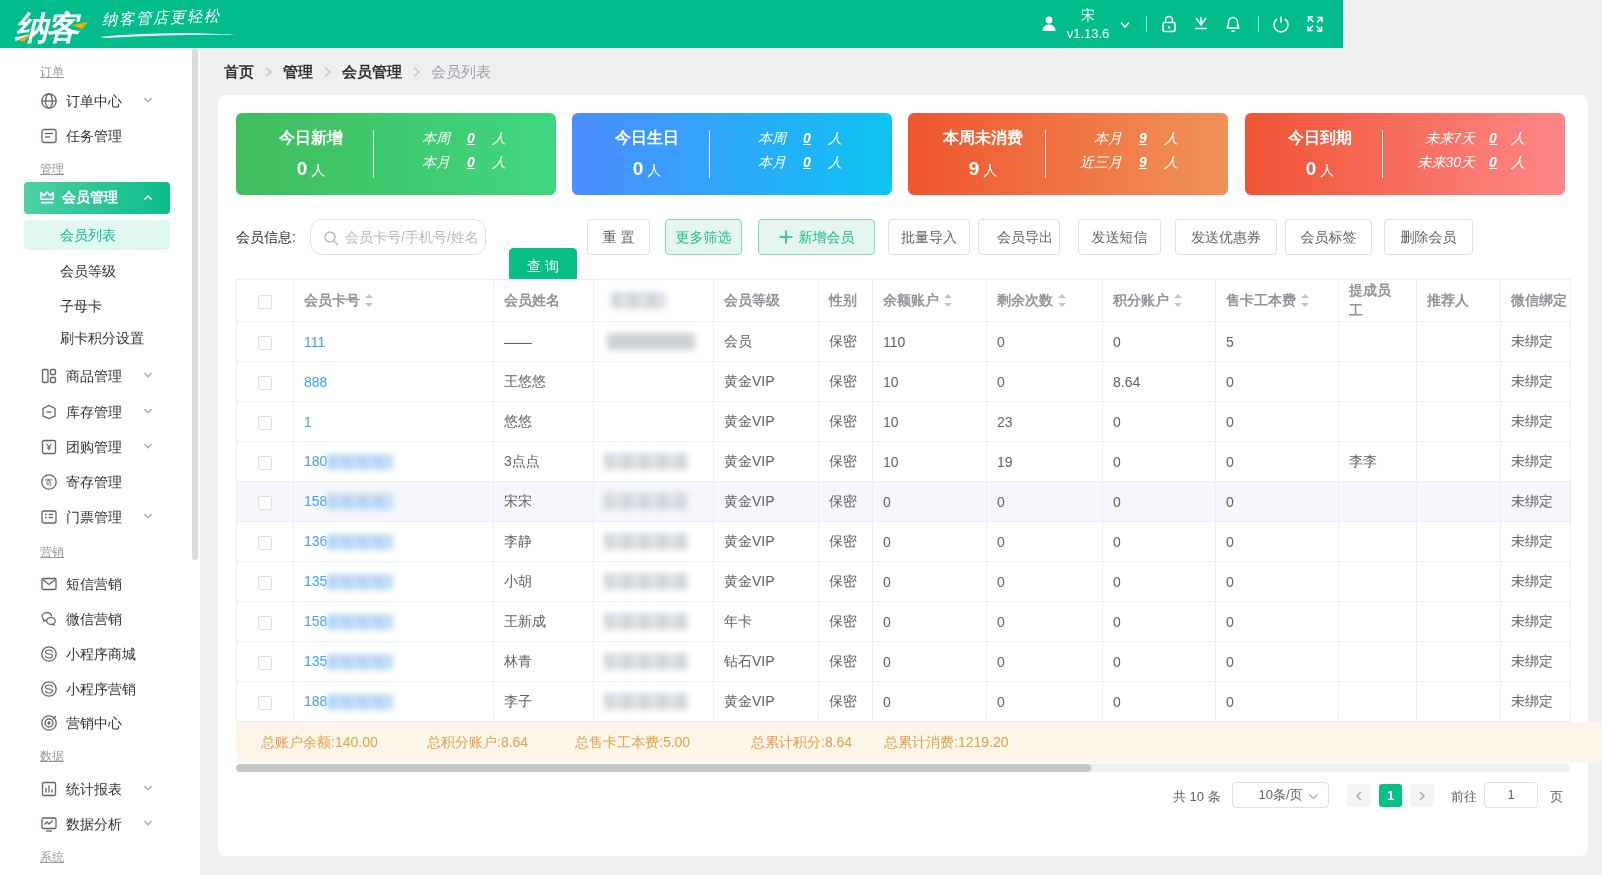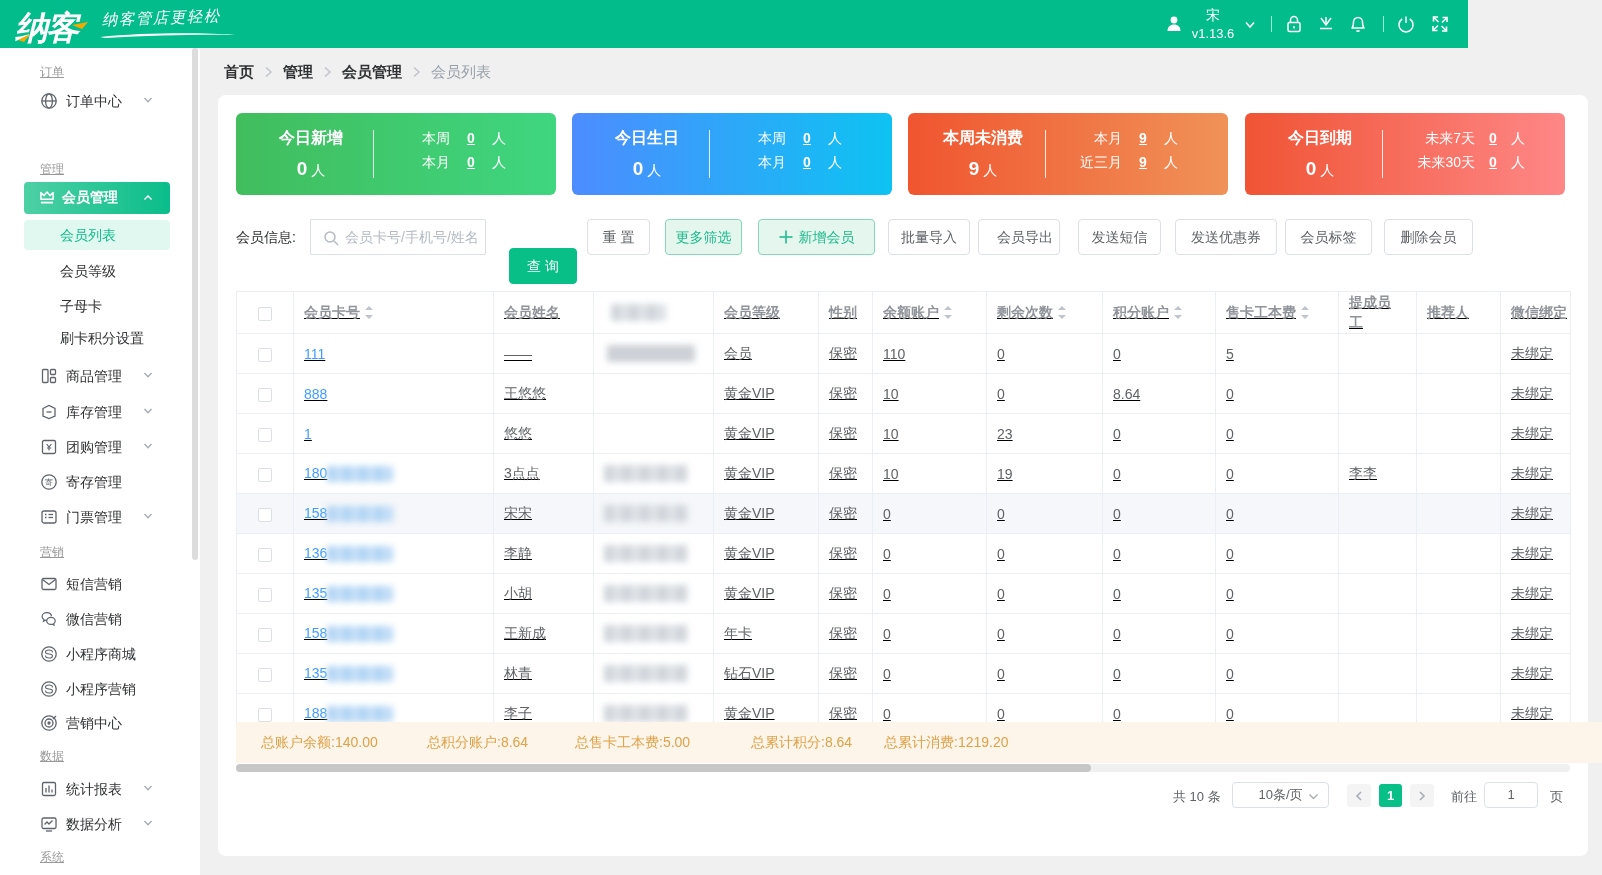--- a/index.html
+++ b/index.html
@@ -1,20 +1,20 @@
 <!DOCTYPE html>
 <html><head>
 <meta charset="utf-8">
 <style>
 * { margin:0; padding:0; box-sizing:border-box; }
 html,body { width:1602px; height:875px; overflow:hidden; font-family:"Liberation Sans",sans-serif; }
 body { background:#f0f0f0; position:relative; }
 
 
-.topbar { position:absolute; left:0; top:0; width:1468px; height:48px; background:#02bd8b; z-index:10; }
+.topbar { position:absolute; left:0; top:0; width:1343px; height:48px; background:#02bd8b; z-index:10; }
 .topright { position:absolute; right:0; top:0; height:48px; color:#fff; }
 
 
 .sidebar { position:absolute; left:0; top:48px; width:200px; height:827px; background:#fff; }
 .sb-scroll { position:absolute; right:2px; top:0; width:6px; height:512px; background:#dcdcdc; border-radius:3px; }
 .sb-sec { position:absolute; left:40px; font-size:12px; color:#999;text-decoration:underline; }
 .sb-item { position:absolute; left:0; width:200px; height:35px; font-size:14px; color:#303133; }
 .sb-item .ic { position:absolute; left:40px; top:8px; width:18px; height:18px; }
 .sb-item .tx { position:absolute; left:66px; top:8px; line-height:18px; }
 .sb-item .ar { position:absolute; left:143px; top:11px; }
@@ -31,41 +31,41 @@
 .panel { position:absolute; left:218px; top:95px; width:1370px; height:761px; background:#fff; border-radius:8px; }
 
 
 .card { position:absolute; top:18px; width:320px; height:82px; border-radius:6px; color:#fff;padding-left:12px; }
 .card .lt { position:absolute; left:0; top:0; width:150px; height:82px; text-align:center; }
 .card .t1 { margin-top:15px; font-size:16px; font-weight:bold; }
 .card .t2 { margin-top:9px; font-size:14px; }
 .card .t2 b { font-size:19px; }
 .card .dv { position:absolute; left:137px; top:17px; width:1px; height:48px; background:rgba(255,255,255,.85); }
 .card .rt { position:absolute; left:152px; top:13px; width:160px; font-size:14px; }
-.card .rw { height:24px; line-height:24px; display:flex; }
+.card .rw { height:24px; line-height:24px; display:flex;font-style:italic; }
 .card .rl { width:62px; text-align:right; }
 .card .rn { width:42px; text-align:center; font-weight:bold; text-decoration:underline; }
 .c1 { left:18px;  background:linear-gradient(90deg,#41bd5d,#3fd680); }
 .c2 { left:354px; background:linear-gradient(90deg,#4d8cff,#0dc3f2); }
 .c3 { left:690px; background:linear-gradient(90deg,#f05530,#f09258); }
 .c4 { left:1027px;background:linear-gradient(90deg,#f05434,#fe8787); }
 .c4 .rl { width:78px; } .c4 .rn { width:36px; }
 
 
 .frow { position:absolute; left:18px; top:124px; width:1334px; height:36px; font-size:14px; color:#303133; }
 .flabel { position:absolute; left:0; top:10px; white-space:nowrap; }
-.finput { position:absolute; left:74px; top:0; width:176px; height:36px; border:1px solid #dcdfe6; border-radius:1px; background:#fff; }
+.finput { position:absolute; left:74px; top:0; width:176px; height:36px; border:1px solid #dcdfe6; border-radius:12px; background:#fff; }
 .finput .ph { position:absolute; left:34px; top:9px; color:#b4bac4; font-size:14px; }
 .btn { position:absolute; top:0; height:36px; border-radius:4px; border:1px solid #dcdfe6; background:#fff;
   color:#606266; font-size:14px; text-align:center; line-height:34px; }
 .btn.green { background:#09bf88; border-color:#09bf88; color:#fff;margin-top:29px; }
 .btn.lite  { background:#e4f6ee; border-color:#86d7ba; color:#1cbb8c; }
 
 
-.twrap { position:absolute; left:18px; top:196px; width:1334px;text-decoration:underline; }
+.twrap { position:absolute; left:18px; top:184px; width:1334px; }
 table.gt { border-collapse:collapse; table-layout:fixed; width:1334px; font-size:14px; }
 .gt th, .gt td { border:1px solid #ebeef5; padding:0 10px; height:40px; overflow:hidden; white-space:nowrap; }
 .gt th { color:#909399; font-weight:bold; text-align:left; background:#fff; height:42px; }
 .gt td { color:#606266; }
 .gt .link { color:#409eff; }
 .hl td { background:#f5f7fa; }
 .cb { display:inline-block; width:14px; height:14px; border:1px solid #dcdfe6; border-radius:2px; background:#fff; vertical-align:middle; }
 .sortc { display:inline-block; width:8px; height:13px; position:relative; vertical-align:-2px; margin-left:5px; }
 .sortc:before { content:""; position:absolute; left:0; top:0; border:4px solid transparent; border-bottom:4.5px solid #c0c4cc; border-top:none; }
 .sortc:after { content:""; position:absolute; left:0; bottom:0; border:4px solid transparent; border-top:4.5px solid #c0c4cc; border-bottom:none; }
@@ -136,20 +136,28 @@
   <div class="sb-item" style="top:36px">
     <svg class="ic" viewBox="0 0 18 18" fill="none" stroke="#5f646c" stroke-width="1.3">
         <circle cx="9" cy="9" r="7.2"></circle>
         <ellipse cx="9" cy="9" rx="3.4" ry="7.2"></ellipse>
         <line x1="1.8" y1="9" x2="16.2" y2="9"></line>
       </svg>
     <span class="tx">订单中心</span>
     <svg class="ar" width="10" height="10" viewBox="0 0 10 10" fill="none" stroke="#a8abb2" stroke-width="1.4">
         <polyline points="1.5,3 5,6.8 8.5,3"></polyline>
       </svg>
+  </div>
+  <div class="sb-item" style="top:71px">
+    <svg class="ic" viewBox="0 0 18 18" fill="none" stroke="#5f646c" stroke-width="1.3">
+        <rect x="2" y="2.5" width="14" height="13" rx="2"></rect>
+        <line x1="5" y1="6.5" x2="13" y2="6.5"></line>
+        <line x1="5" y1="10" x2="10" y2="10"></line>
+      </svg>
+    <span class="tx">任务管理</span>
   </div>
   <div class="sb-sec" style="top:113px">管理</div>
   <div class="active-top" style="top:134px">
     <svg style="position:absolute;left:14px;top:7px" width="18" height="18" viewBox="0 0 18 18" fill="none" stroke="#fff" stroke-width="1.5">
         <path d="M2.9 3.6 L6 6.6 L9 3 L12 6.6 L15.1 3.6 L15.1 10.3 L2.9 10.3 Z" stroke-linejoin="round"></path>
         <line x1="2.9" y1="13.6" x2="15.1" y2="13.6" stroke-width="1.8"></line>
       </svg>
     <span style="position:absolute;left:38px;top:7px;font-size:14px">会员管理</span>
     <svg style="position:absolute;left:119px;top:12px" width="10" height="8" viewBox="0 0 10 8" fill="none" stroke="#fff" stroke-width="1.4">
         <polyline points="1.5,5.5 5,2 8.5,5.5"></polyline>

